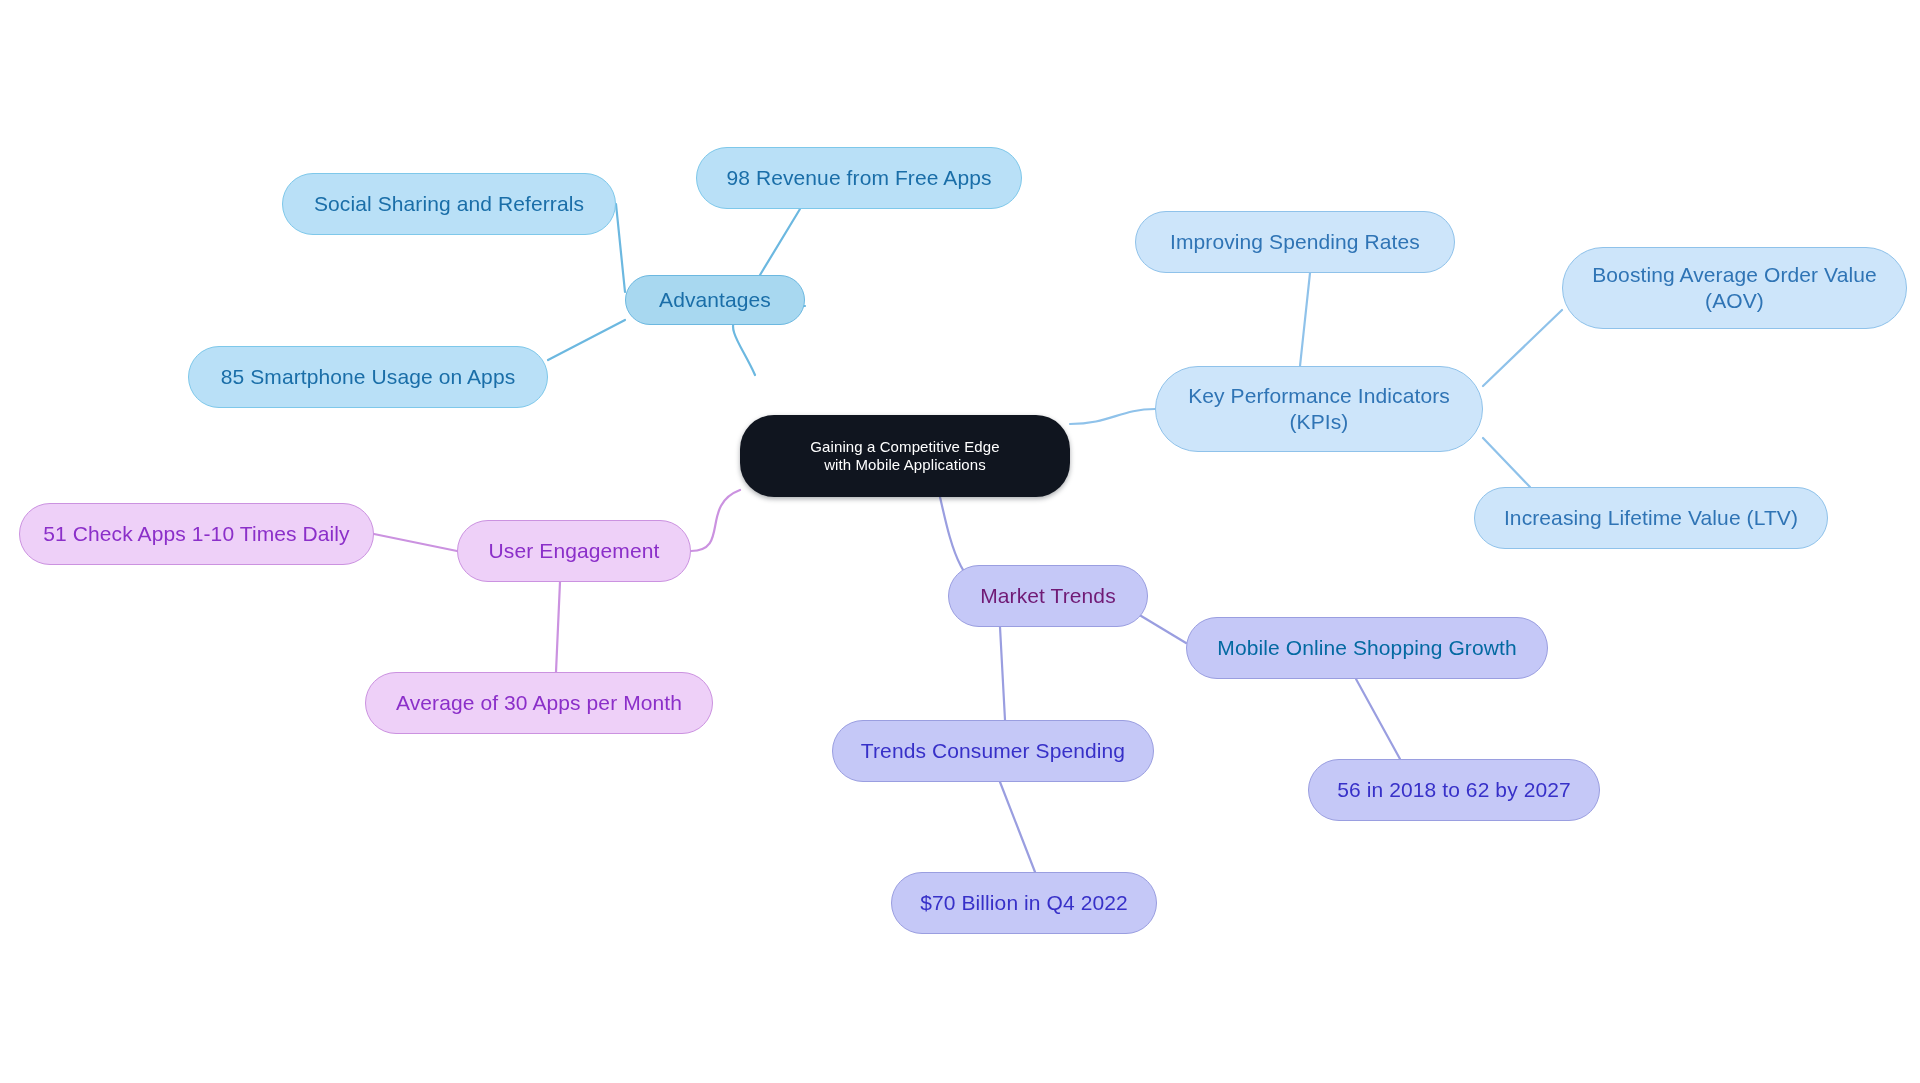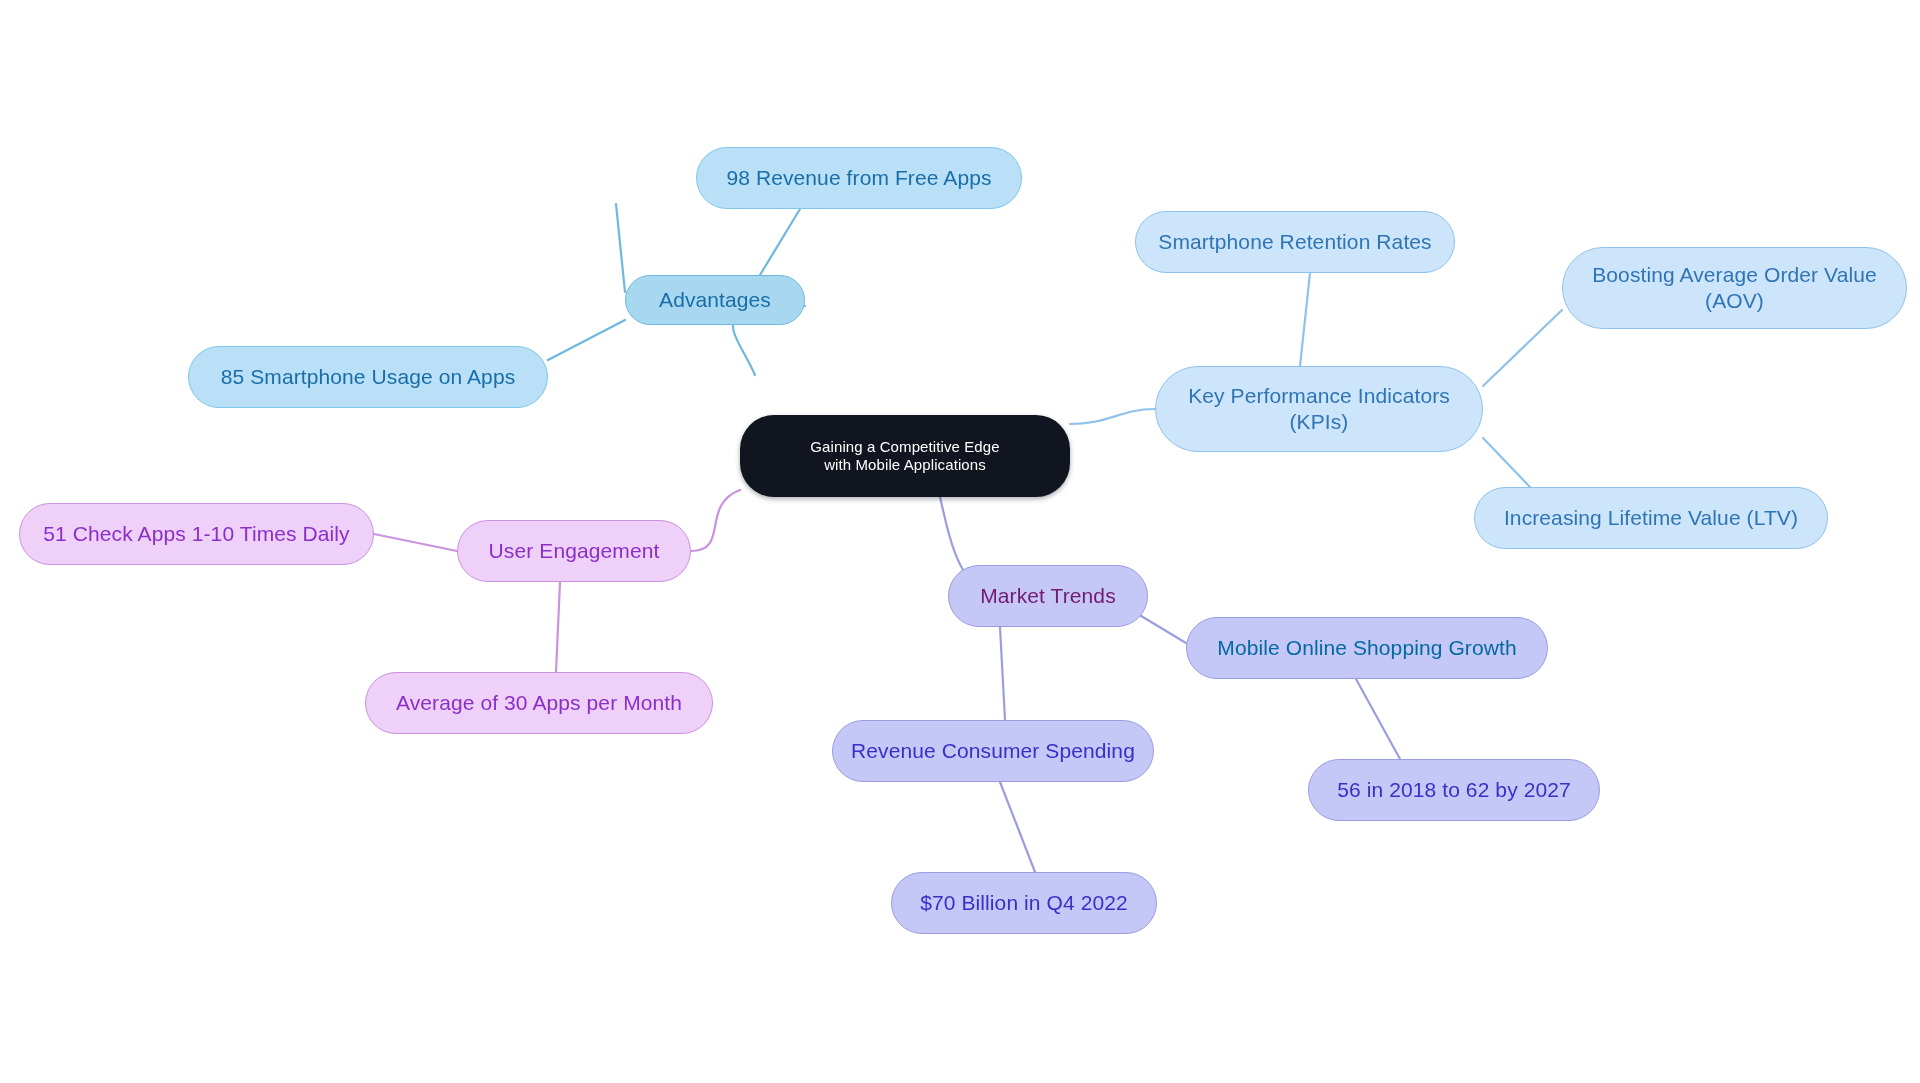--- a/index.html
+++ b/index.html
@@ -70,29 +70,30 @@
       <path d="M 1103 593 L 1186 643" fill="none" stroke="#9a9ee0" stroke-width="2.2" stroke-linecap="round"></path>
       <path d="M 1000 627 L 1005 720" fill="none" stroke="#9a9ee0" stroke-width="2.2" stroke-linecap="round"></path>
       <path d="M 1356 679 L 1400 759" fill="none" stroke="#9a9ee0" stroke-width="2.2" stroke-linecap="round"></path>
       <path d="M 1000 782 L 1035 872" fill="none" stroke="#9a9ee0" stroke-width="2.2" stroke-linecap="round"></path>
       <path d="M 457 551 L 374 534" fill="none" stroke="#cb92e0" stroke-width="2.2" stroke-linecap="round"></path>
       <path d="M 560 582 L 556 672" fill="none" stroke="#cb92e0" stroke-width="2.2" stroke-linecap="round"></path>
     </svg>
 <div class="node root" style="left: 740px; top: 415px; width: 330px; height: 82px; background: rgb(16, 21, 31); color: rgb(255, 255, 255);"><span>Gaining a Competitive Edge
 with Mobile Applications</span></div>
     <div class="node branch" style="left: 625px; top: 275px; width: 180px; height: 50px; background: rgb(168, 216, 240); color: rgb(26, 110, 168); border-color: rgb(108, 184, 224);"><span>Advantages</span></div>
+    <div class="node leaf" style="left: 282px; top: 173px; width: 334px; height: 62px; background: rgb(185, 224, 247); color: rgb(26, 110, 168); border-color: rgb(126, 200, 234);"><span>Social Sharing and Referrals</span></div>
     <div class="node leaf" style="left: 696px; top: 147px; width: 326px; height: 62px; background: rgb(185, 224, 247); color: rgb(26, 110, 168); border-color: rgb(126, 200, 234);"><span>98 Revenue from Free Apps</span></div>
     <div class="node leaf" style="left: 188px; top: 346px; width: 360px; height: 62px; background: rgb(185, 224, 247); color: rgb(26, 110, 168); border-color: rgb(126, 200, 234);"><span>85 Smartphone Usage on Apps</span></div>
     <div class="node branch" style="left: 1155px; top: 366px; width: 328px; height: 86px; background: rgb(205, 229, 250); color: rgb(47, 116, 181); border-color: rgb(143, 194, 234);"><span>Key Performance Indicators
 (KPIs)</span></div>
-    <div class="node leaf" style="left: 1135px; top: 211px; width: 320px; height: 62px; background: rgb(205, 229, 250); color: rgb(47, 116, 181); border-color: rgb(143, 194, 234);"><span>Smartphone Retention Rates</span></div>
+    <div class="node leaf" style="left: 1135px; top: 211px; width: 320px; height: 62px; background: rgb(205, 229, 250); color: rgb(47, 116, 181); border-color: rgb(143, 194, 234);"><span>Improving Spending Rates</span></div>
     <div class="node leaf" style="left: 1562px; top: 247px; width: 345px; height: 82px; background: rgb(205, 229, 250); color: rgb(47, 116, 181); border-color: rgb(143, 194, 234);"><span>Boosting Average Order Value
 (AOV)</span></div>
     <div class="node leaf" style="left: 1474px; top: 487px; width: 354px; height: 62px; background: rgb(205, 229, 250); color: rgb(47, 116, 181); border-color: rgb(143, 194, 234);"><span>Increasing Lifetime Value (LTV)</span></div>
     <div class="node branch" style="left: 948px; top: 565px; width: 200px; height: 62px; background: rgb(197, 200, 247); color: #701a75; border-color: rgb(154, 158, 224);"><span>Market Trends</span></div>
     <div class="node leaf" style="left: 1186px; top: 617px; width: 362px; height: 62px; background: rgb(197, 200, 247); color: #0369a1; border-color: rgb(154, 158, 224);"><span>Mobile Online Shopping Growth</span></div>
-    <div class="node leaf" style="left: 832px; top: 720px; width: 322px; height: 62px; background: rgb(197, 200, 247); color: rgb(55, 48, 200); border-color: rgb(154, 158, 224);"><span>Revenue Consumer Spending</span></div>
+    <div class="node leaf" style="left: 832px; top: 720px; width: 322px; height: 62px; background: rgb(197, 200, 247); color: rgb(55, 48, 200); border-color: rgb(154, 158, 224);"><span>Trends Consumer Spending</span></div>
     <div class="node leaf" style="left: 1308px; top: 759px; width: 292px; height: 62px; background: rgb(197, 200, 247); color: rgb(55, 48, 200); border-color: rgb(154, 158, 224);"><span>56 in 2018 to 62 by 2027</span></div>
     <div class="node leaf" style="left: 891px; top: 872px; width: 266px; height: 62px; background: rgb(197, 200, 247); color: rgb(55, 48, 200); border-color: rgb(154, 158, 224);"><span>$70 Billion in Q4 2022</span></div>
     <div class="node branch" style="left: 457px; top: 520px; width: 234px; height: 62px; background: rgb(238, 208, 248); color: rgb(139, 47, 201); border-color: rgb(203, 146, 224);"><span>User Engagement</span></div>
     <div class="node leaf" style="left: 19px; top: 503px; width: 355px; height: 62px; background: rgb(238, 208, 248); color: rgb(139, 47, 201); border-color: rgb(203, 146, 224);"><span>51 Check Apps 1-10 Times Daily</span></div>
     <div class="node leaf" style="left: 365px; top: 672px; width: 348px; height: 62px; background: rgb(238, 208, 248); color: rgb(139, 47, 201); border-color: rgb(203, 146, 224);"><span>Average of 30 Apps per Month</span></div>
   </div>
 
 </body></html>

